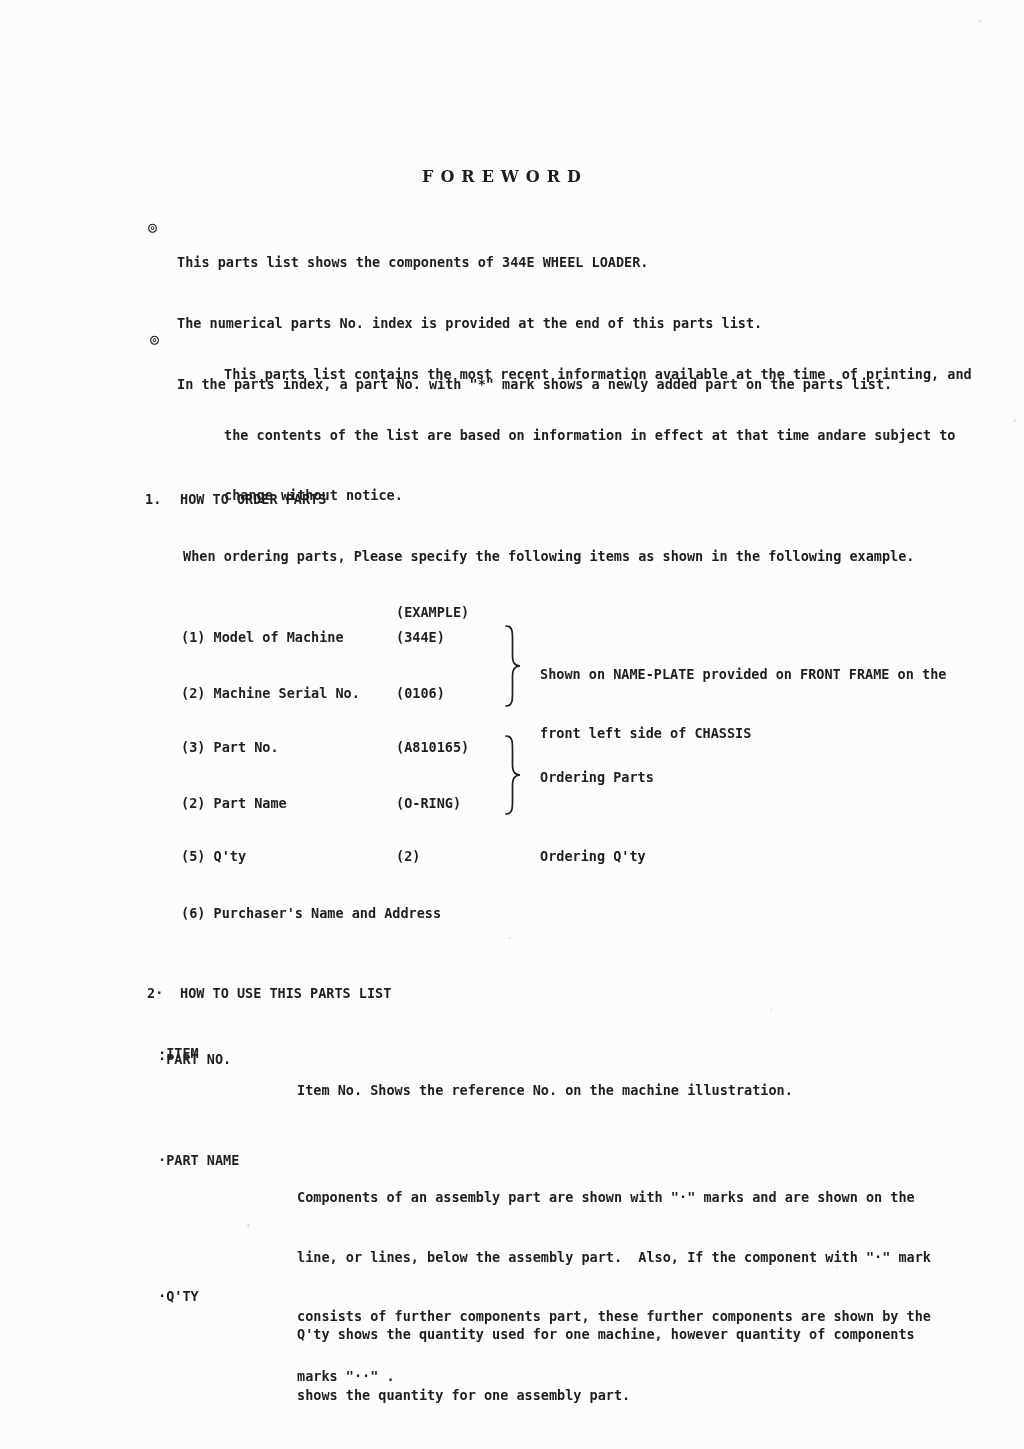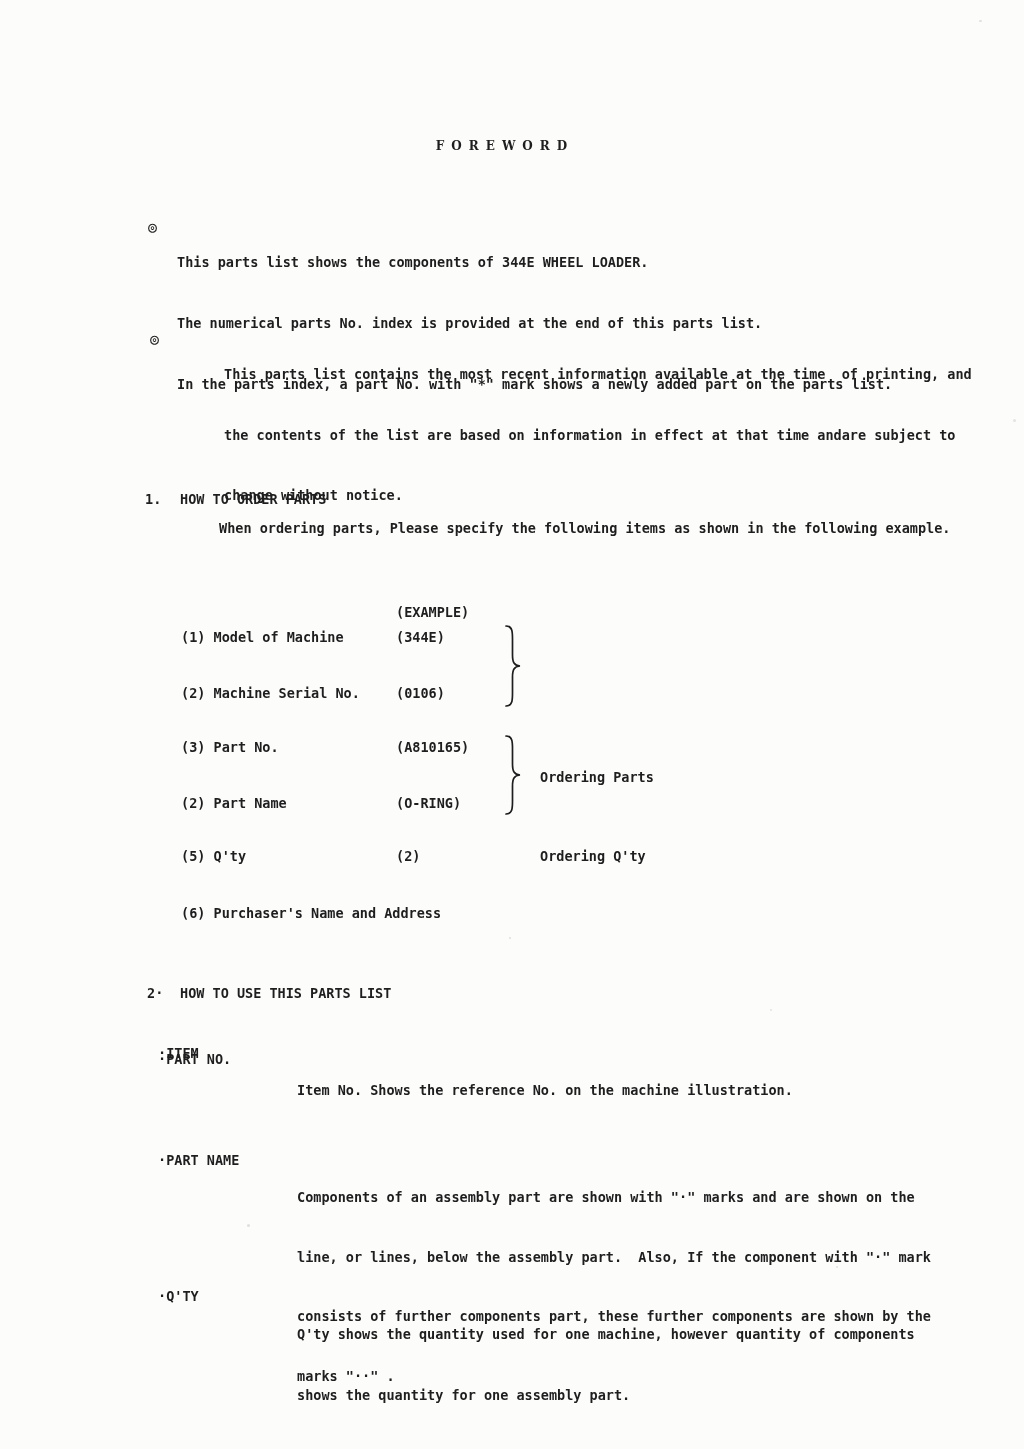--- a/index.html
+++ b/index.html
@@ -9,23 +9,24 @@
     background:#fcfcfb;
     font-family:"DejaVu Sans Mono", monospace;
     font-weight:bold;
     font-size:13.5px;
     color:#1e1e1e;
     overflow:hidden;
   }
   .abs{position:absolute;white-space:pre;}
   .title{
     font-family:"DejaVu Serif", serif;
-    font-size:12px;
+    font-size:16px;
     letter-spacing:7px;
     font-weight:bold;
+    margin-top:28px;
   }
   .lines div{white-space:pre;}
   .lh29 div{line-height:29px;height:29px;}
   .lh28 div{line-height:28.5px;height:28.5px;}
   .lh27 div{line-height:27px;height:27px;}
   .lh275 div{line-height:27.5px;height:27.5px;}
   .marker{font-size:15px;}
   .brace{position:absolute;}
   .speck{position:absolute;background:#9a9a98;border-radius:50%;}
 </style>
@@ -46,34 +47,38 @@
   <div class="abs marker" style="top:330px;left:150px;">◎</div>
   <div class="abs lines lh28" style="top:328px;left:177px;margin-left:47px;">
     <div>This parts list contains the most recent information available at the time  of printing, and</div>
     <div>the contents of the list are based on information in effect at that time andare subject to</div>
     <div>change without notice.</div>
   </div>
 
   <div class="abs" style="top:491px;left:145px;">1.</div>
   <div class="abs" style="top:491px;left:180px;">HOW TO ORDER PARTS</div>
 
-  <div class="abs" style="top:520px;left:183px;margin-left:36px;">When ordering parts, Please specify the following items as shown in the following example.</div>
+  <div class="abs" style="top:548px;left:183px;">When ordering parts, Please specify the following items as shown in the following example.</div>
 
   <div class="abs" style="top:604px;left:396px;">(EXAMPLE)</div>
 
   <div class="abs" style="top:629px;left:181px;">(1) Model of Machine</div>
   <div class="abs" style="top:629px;left:396px;">(344E)</div>
 
   <div class="abs" style="top:685px;left:181px;">(2) Machine Serial No.</div>
   <div class="abs" style="top:685px;left:396px;">(0106)</div>
 
   <svg class="brace" style="top:624px;left:502px;" width="22" height="84" viewBox="0 0 22 84">
     <path d="M4 2 C11 2 10.5 9 10.5 17 L10.5 31 C10.5 38 12 41.5 18 42 C12 42.5 10.5 46 10.5 53 L10.5 67 C10.5 75 11 82 4 82" fill="none" stroke="#1e1e1e" stroke-width="1.7" stroke-linecap="round"></path>
   </svg>
 
+  <div class="abs lines lh27" style="top:629px;left:540px;">
+    <div>Shown on NAME-PLATE provided on FRONT FRAME on the</div>
+    <div>front left side of CHASSIS</div>
+  </div>
 
   <div class="abs" style="top:739px;left:181px;">(3) Part No.</div>
   <div class="abs" style="top:739px;left:396px;">(A810165)</div>
 
   <div class="abs" style="top:795px;left:181px;">(2) Part Name</div>
   <div class="abs" style="top:795px;left:396px;">(O-RING)</div>
 
   <svg class="brace" style="top:734px;left:502px;" width="22" height="82" viewBox="0 0 22 82">
     <path d="M4 2 C11 2 10.5 9 10.5 16.5 L10.5 30 C10.5 37 12 40.5 18 41 C12 41.5 10.5 45 10.5 52 L10.5 65.5 C10.5 73 11 80 4 80" fill="none" stroke="#1e1e1e" stroke-width="1.7" stroke-linecap="round"></path>
   </svg>

